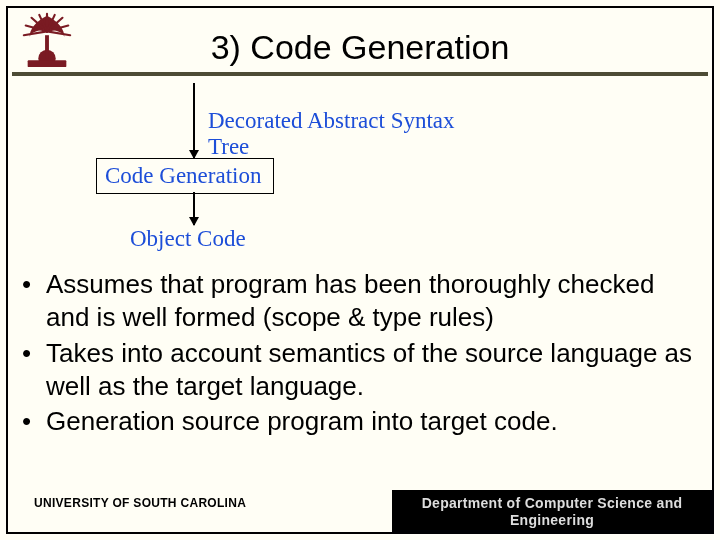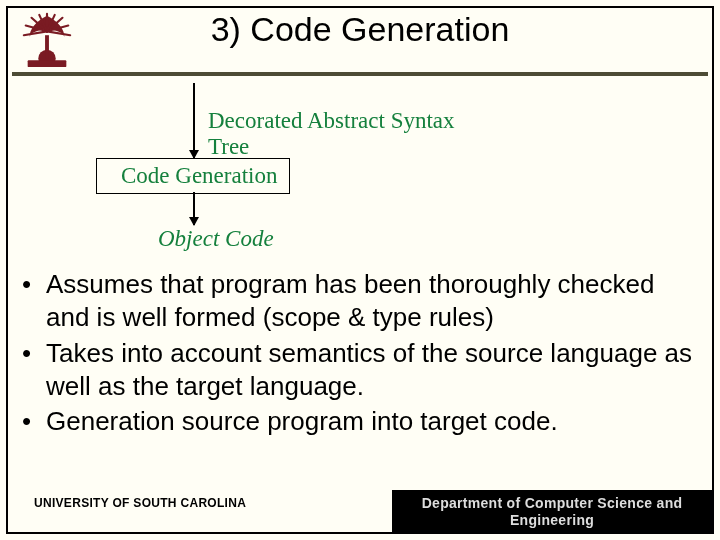--- a/index.html
+++ b/index.html
@@ -14,51 +14,51 @@
     top: 6px; left: 6px; right: 6px; bottom: 6px;
     border: 2px solid #000;
   }
   .logo {
     position: absolute;
     top: 12px; left: 18px;
     width: 58px; height: 58px;
   }
   .title {
     position: absolute;
-    top: 10px; left: 0; right: 0;
+    top: 28px; left: 0; right: 0;
     text-align: center;
     font-size: 34px;
     font-weight: normal;
     color: #000;
   }
   .title-divider {
     position: absolute;
     top: 72px; left: 12px; right: 12px;
     height: 4px;
     background: #4d4c35;
   }
   .flow-area {
     position: absolute;
     top: 88px; left: 78px;
     width: 400px;
   }
   .flow-text {
     font-family: "Times New Roman", Times, serif;
     font-size: 23px;
-    color: #15803d;
+    color: #1d4ed8;
   }
   .flow-ast { position: absolute; top: 20px; left: 130px; }
   .flow-box {
     position: absolute;
     top: 70px; left: 18px;
     border: 1.5px solid #000;
-    padding: 4px 12px 4px 24px;
+    padding: 4px 12px 4px 8px;
     background: #fffef5;
   }
-  .flow-obj { position: absolute; top: 138px; left: 80px; font-style: italic; }
+  .flow-obj { position: absolute; top: 138px; left: 52px; }
   .arrow1 {
     position: absolute;
     top: -5px; left: 115px;
     width: 2px; height: 75px;
     background: #000;
   }
   .arrow1::after {
     content: "";
     position: absolute;
     bottom: -1px; left: -4px;

